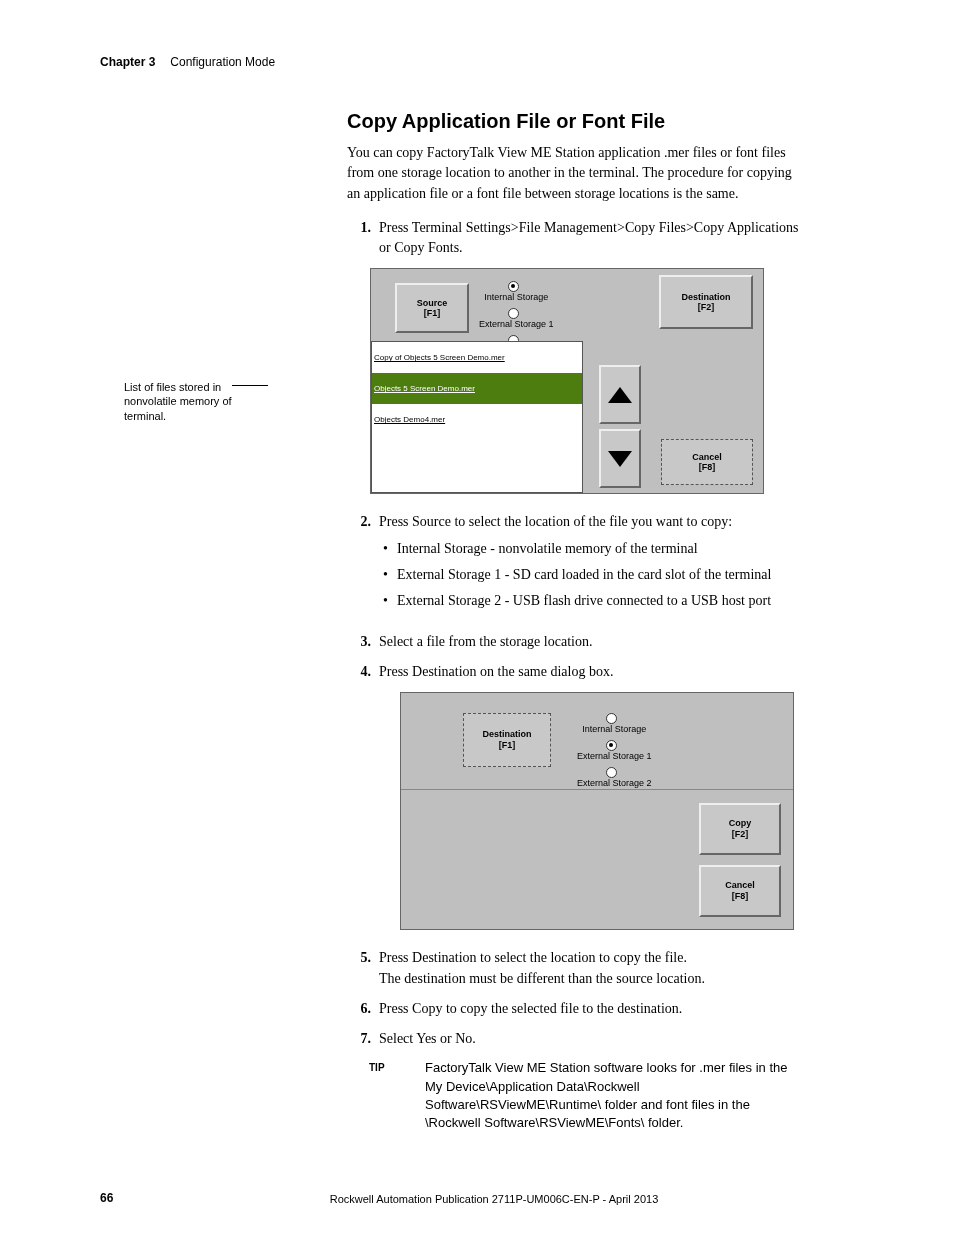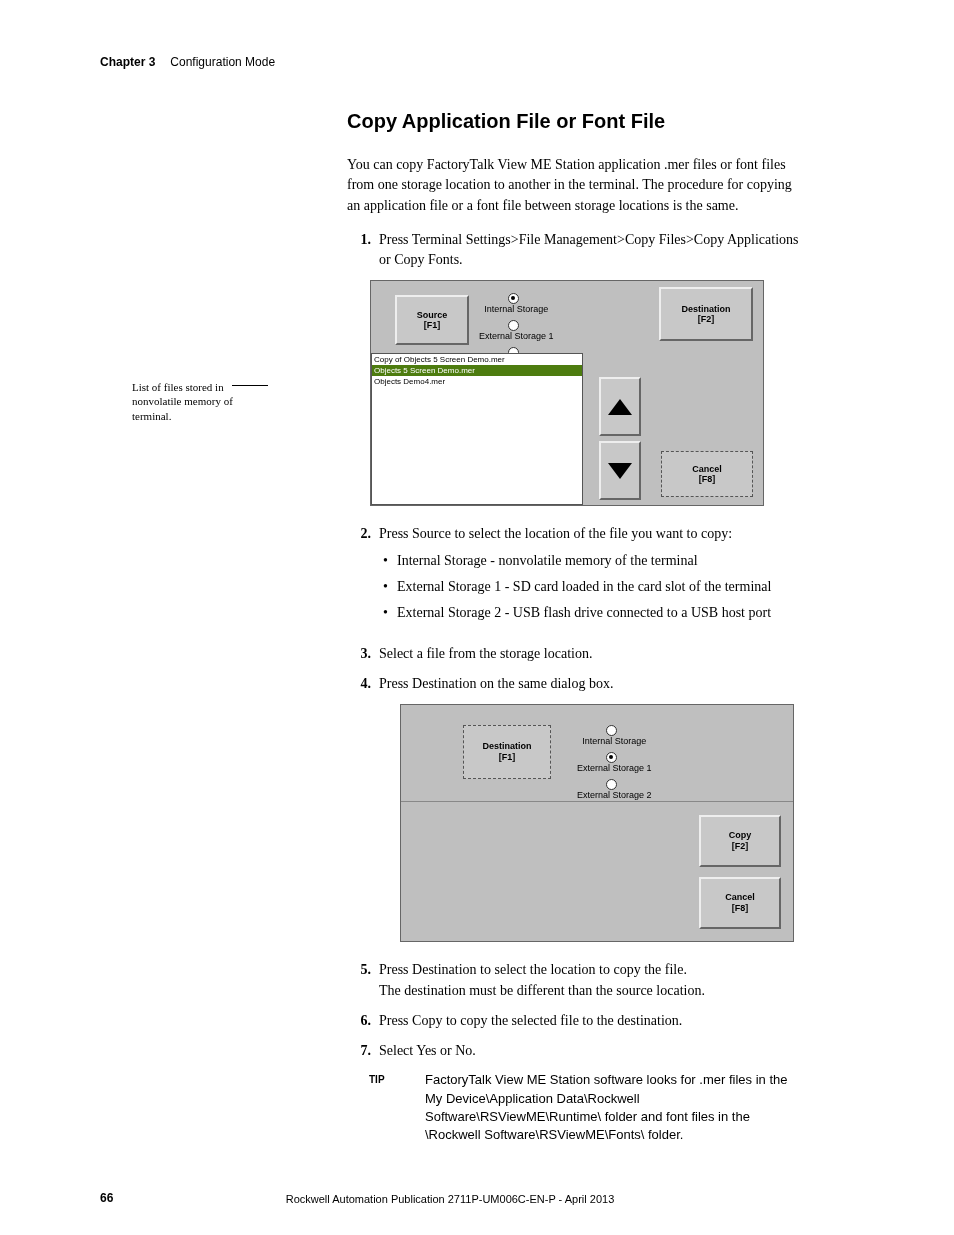--- a/index.html
+++ b/index.html
@@ -21,39 +21,39 @@
     font-size: 12px;
     margin-bottom: 40px;
   }
   .running-head b { font-weight: bold; font-family: Arial, sans-serif; }
   .running-head span.sect { font-family: Arial, sans-serif; font-weight: normal; margin-left: 12px;}
   .heading {
     font-family: Arial, sans-serif;
     font-weight: bold;
     font-size: 20px;
     margin-left: 247px;
-    margin-bottom: 22px;
+    margin-bottom: 10px;
   }
   .body-col {
     margin-left: 247px;
     line-height: 1.45;
   }
   .body-col p { margin: 0 0 14px 0; }
   .ol { margin: 0; padding: 0; list-style: none; }
   .ol > li { display: flex; margin-bottom: 10px; }
   .ol .num { font-weight: bold; width: 24px; flex-shrink:0; text-align:right; margin-right:8px;}
   .ol .txt { flex: 1; }
   .ul { margin: 6px 0 10px 0; padding: 0; list-style: none; }
   .ul li { position: relative; padding-left: 18px; margin-bottom: 6px; }
   .ul li:before { content: "•"; position: absolute; left: 4px; }
   .caption {
     position: absolute;
-    left: 132px;
+    left: 124px;
     width: 120px;
-    font-family: Liberation Serif, serif;
+    font-family: Liberation Sans, sans-serif;
     font-size: 11px;
     line-height: 1.3;
   }
   .caption-line {
     position:absolute;
     height:1px;
     background:#000;
   }
   
   .dlg {
@@ -88,31 +88,31 @@
   }
   .radio-col { position:absolute; }
   .radio-row { display:flex; align-items:center; margin-bottom:6px; font-size:9px;flex-direction:column;}
   .radio { width:9px; height:9px; border:1px solid #333; border-radius:50%; margin-right:5px; background:#fff; position:relative;}
   .radio.checked:after { content:""; position:absolute; left:1.5px; top:1.5px; width:4px; height:4px; border-radius:50%; background:#000;}
   .filelist {
     position:absolute; left:0; top:72px; width:210px; height:150px;
     background:#fff; border:1px solid #555;
     font-size:8px;
   }
-  .filelist .row { padding:1px 2px; white-space:nowrap; overflow:hidden;}
+  .filelist .row { padding:11px 2px; white-space:nowrap; overflow:hidden;text-decoration:underline;}
   .filelist .row.sel { background:#4d7c0f; color:#fff; }
   .arrowbtn { width:38px; height:55px; }
   .arrow-up { width:0;height:0;border-left:12px solid transparent;border-right:12px solid transparent;border-bottom:16px solid #000;}
   .arrow-down { width:0;height:0;border-left:12px solid transparent;border-right:12px solid transparent;border-top:16px solid #000;}
   .tip-row { display:flex; margin-left: 22px; margin-top:8px;}
   .tip-label { font-family: Arial, sans-serif; font-weight:bold; font-size:10px; width:56px; flex-shrink:0; padding-top:2px;}
   .tip-text { font-family: Arial, sans-serif; font-size:13px; line-height:1.4; }
   .footer {
     position:absolute; bottom:30px; left:0; width:100%;
-    font-family: Arial, sans-serif; font-size:11px; text-align:center;
+    font-family: Arial, sans-serif; font-size:11px; text-align:center;padding-left:44px;
   }
   .pagenum {
     position:absolute; bottom:30px; left:100px;
     font-family: Arial, sans-serif; font-size:12px; font-weight:bold;
   }
 </style>
 </head>
 <body>
 
 <div class="page">

